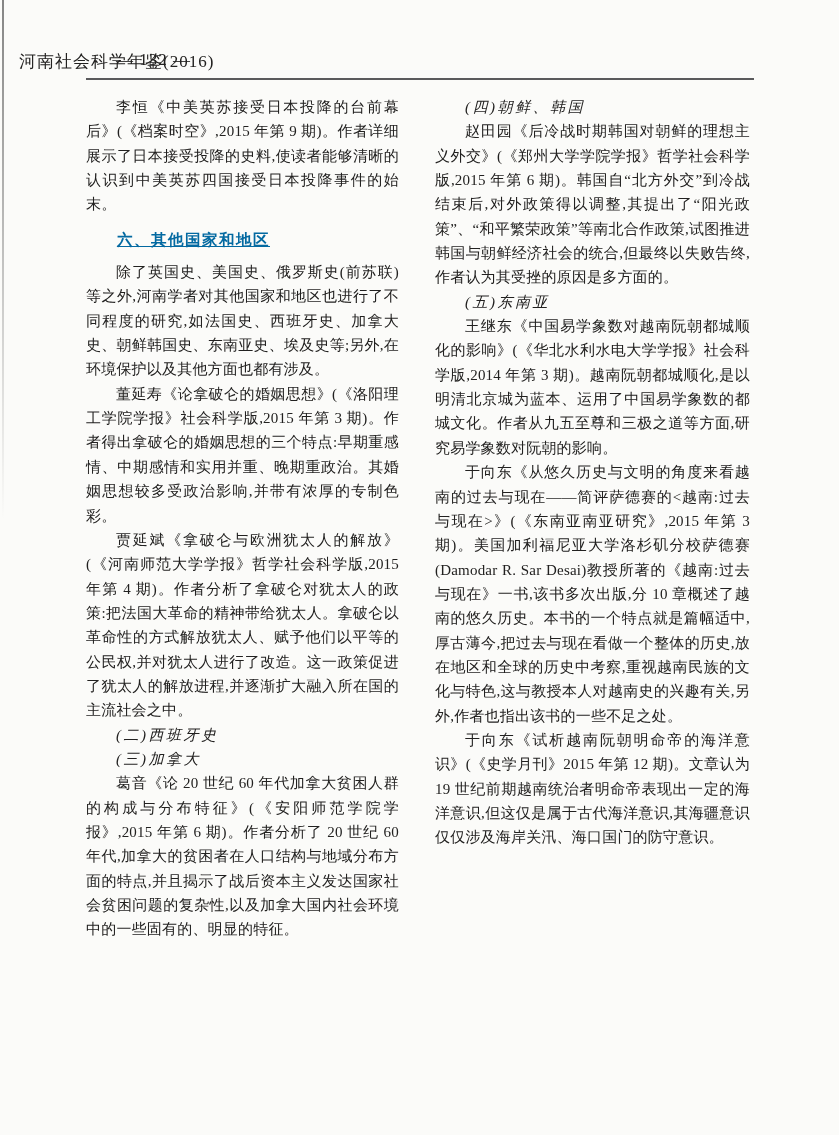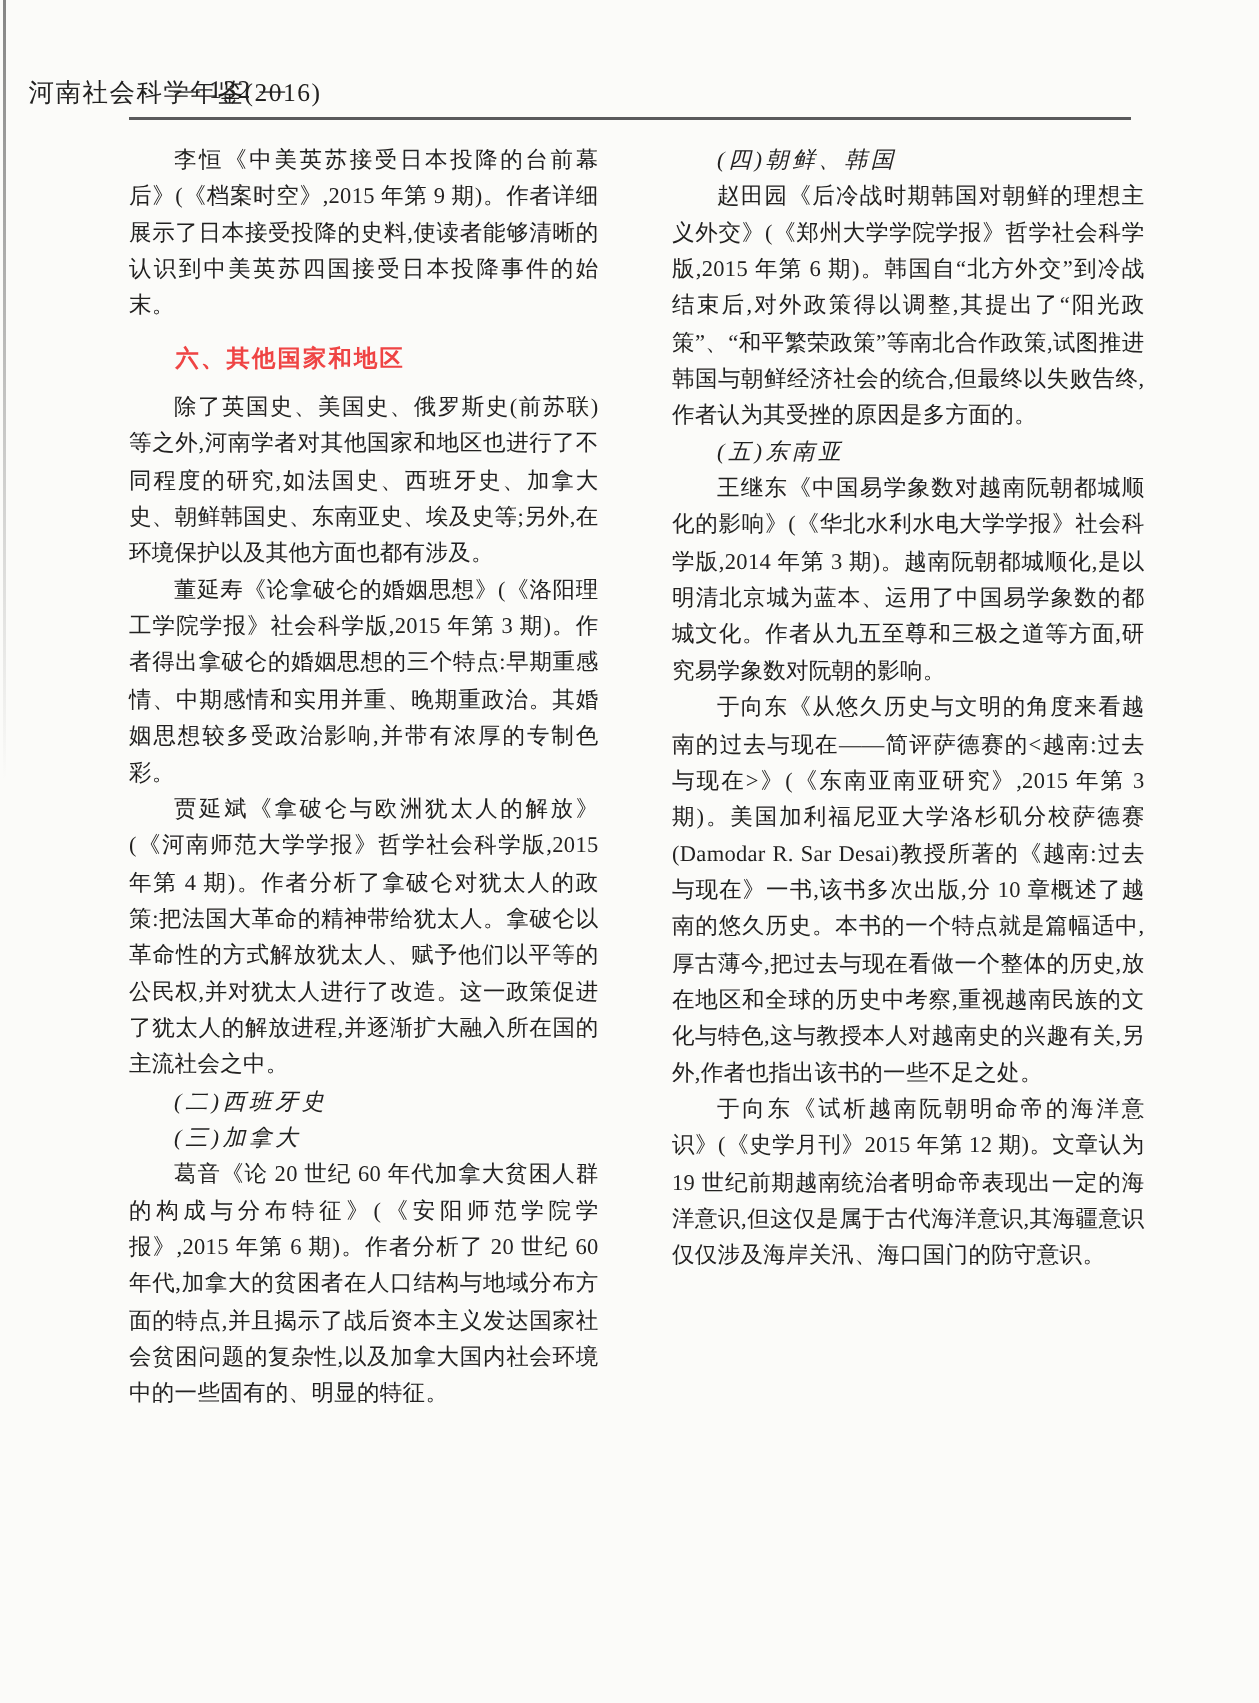--- a/index.html
+++ b/index.html
@@ -62,33 +62,34 @@
   .col {
     position: absolute;
     top: 95px;
     font-size: 15px;
     line-height: 24.35px;
     text-align: justify;
     text-justify: inter-ideograph;
     letter-spacing: 0.2px;
   }
   .col-left  { left: 86px;  width: 313px; }
-  .col-right { left: 448px; width: 315px; }
+  .col-right { left: 435px; width: 315px; }
   .para {
     margin: 0;
     text-indent: 2em;
   }
   .section-heading {
     margin: 11px 0 8px 0;
     text-indent: 2em;
     font-family: "Liberation Sans", "DejaVu Sans", sans-serif;
     font-weight: bold;
     font-size: 15.5px;
     letter-spacing: 1.5px;
-    color: #ef4444;
+    color: #0369a1;
+    text-decoration: underline;
   }
   .sub-heading {
     margin: 0;
     text-indent: 2em;
     font-style: italic;           
     letter-spacing: 2.5px;
   }
 </style>
 </head>
 <body>

